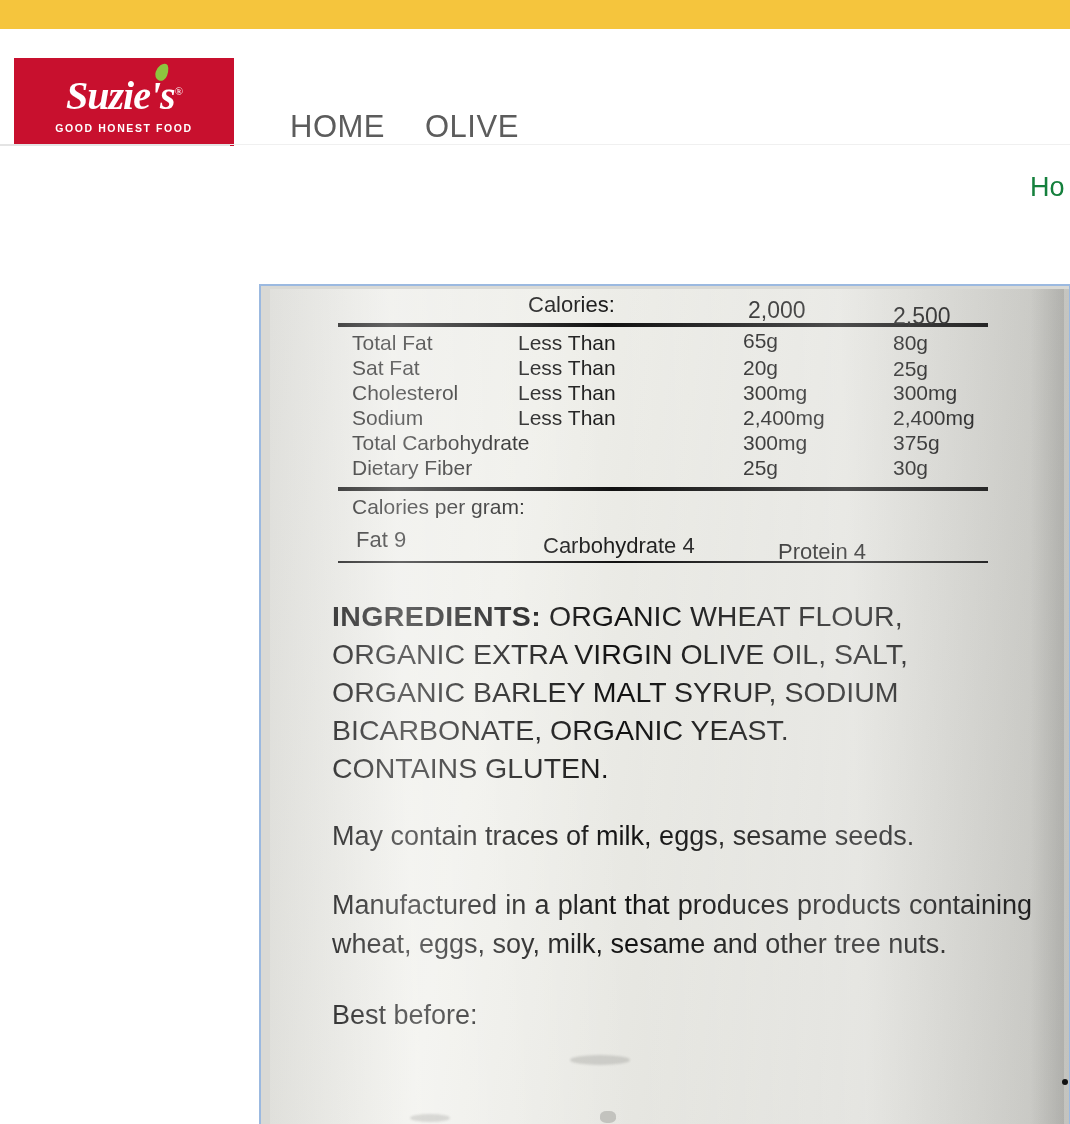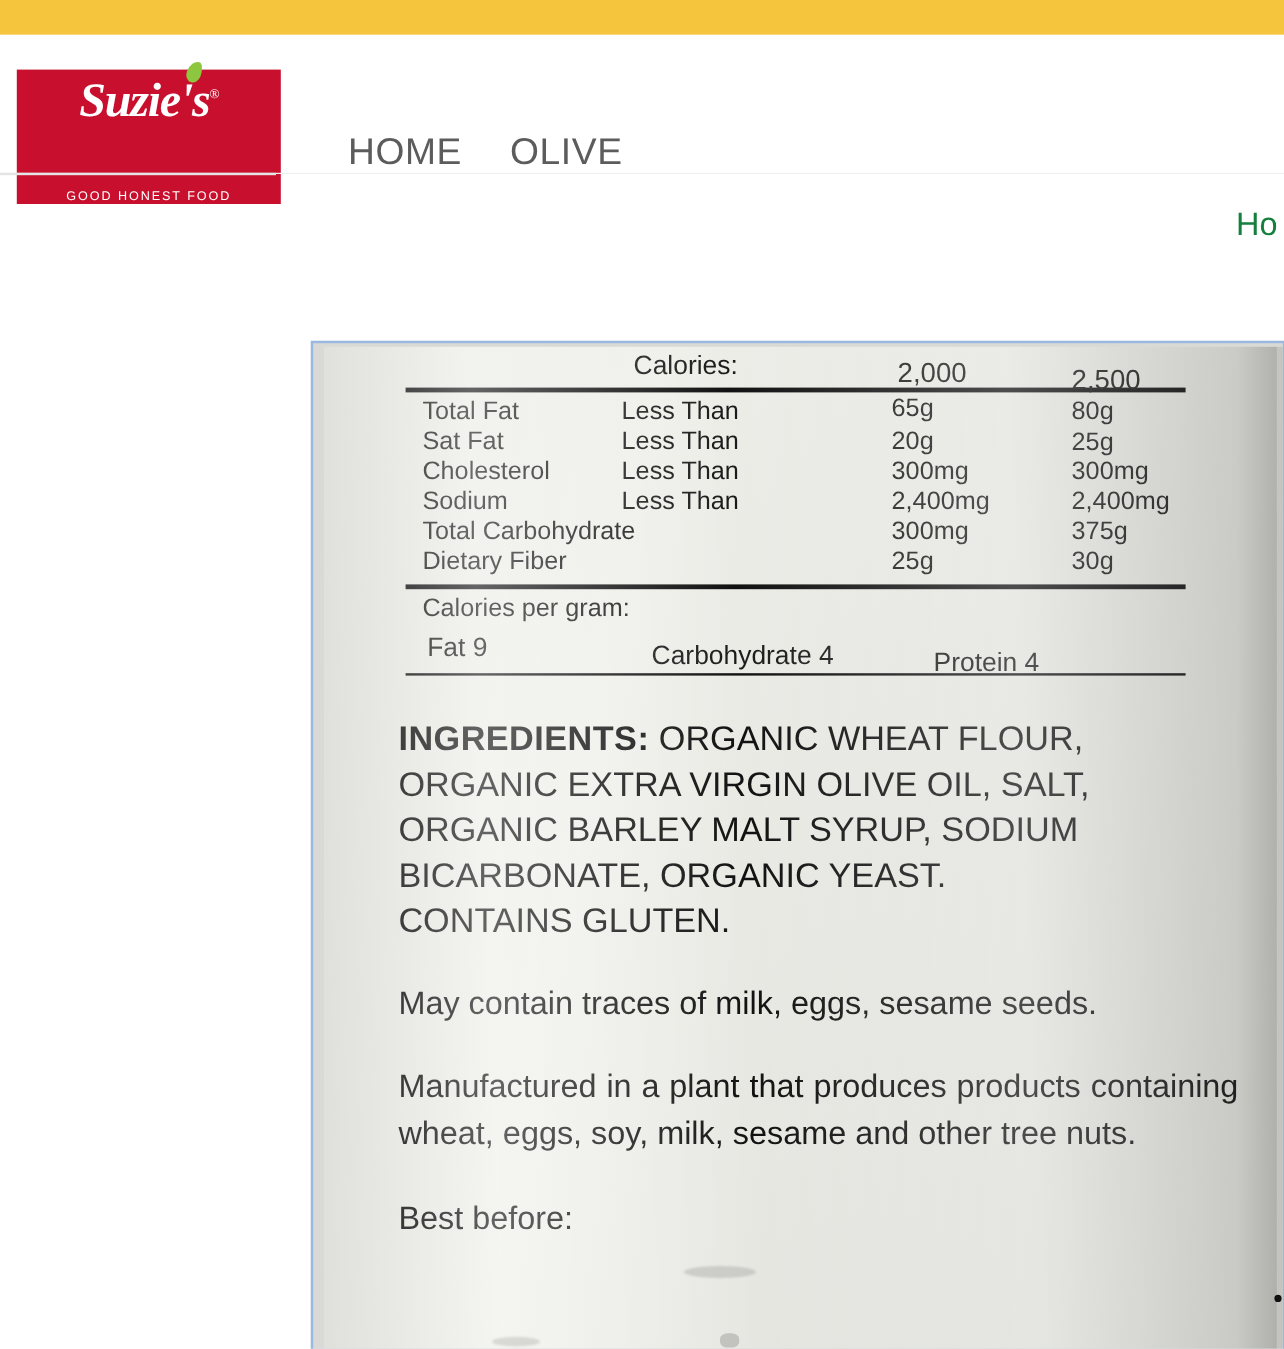--- a/index.html
+++ b/index.html
@@ -42,26 +42,26 @@
     position: absolute;
     left: 0; top: 144px;
     width: 1070px; height: 1px;
     background: #f0f0f0;
   }
 
   
   .logo {
     position: absolute;
     left: 14px; top: 29px;
-    width: 220px; height: 112px;
+    width: 220px; height: 88px;
     background: #c8102e;
     display: flex;
     flex-direction: column;
     align-items: center;
-    justify-content: space-between;
+    justify-content: center;
   }
   .logo-word {
     position: relative;
     color: #ffffff;
     font-family: "Liberation Serif", serif;
     font-weight: bold;
     font-style: italic;
     font-size: 40px;
     line-height: 42px;
     letter-spacing: -1px;
@@ -80,21 +80,21 @@
     width: 12px;
     height: 18px;
     background: #8dc63f;
     border-radius: 60% 40% 50% 50% / 60% 60% 40% 40%;
     transform: rotate(20deg);
   }
   .logo-tag {
     color: #ffffff;
     font-size: 10.5px;
     letter-spacing: 1.6px;
-    font-weight: normal;
+    font-weight: bold;
     margin-top: 5px;
     white-space: nowrap;
   }
 
   
   .nav {
     position: absolute;
     left: 290px; top: 80px;
     display: flex;
     gap: 40px;

